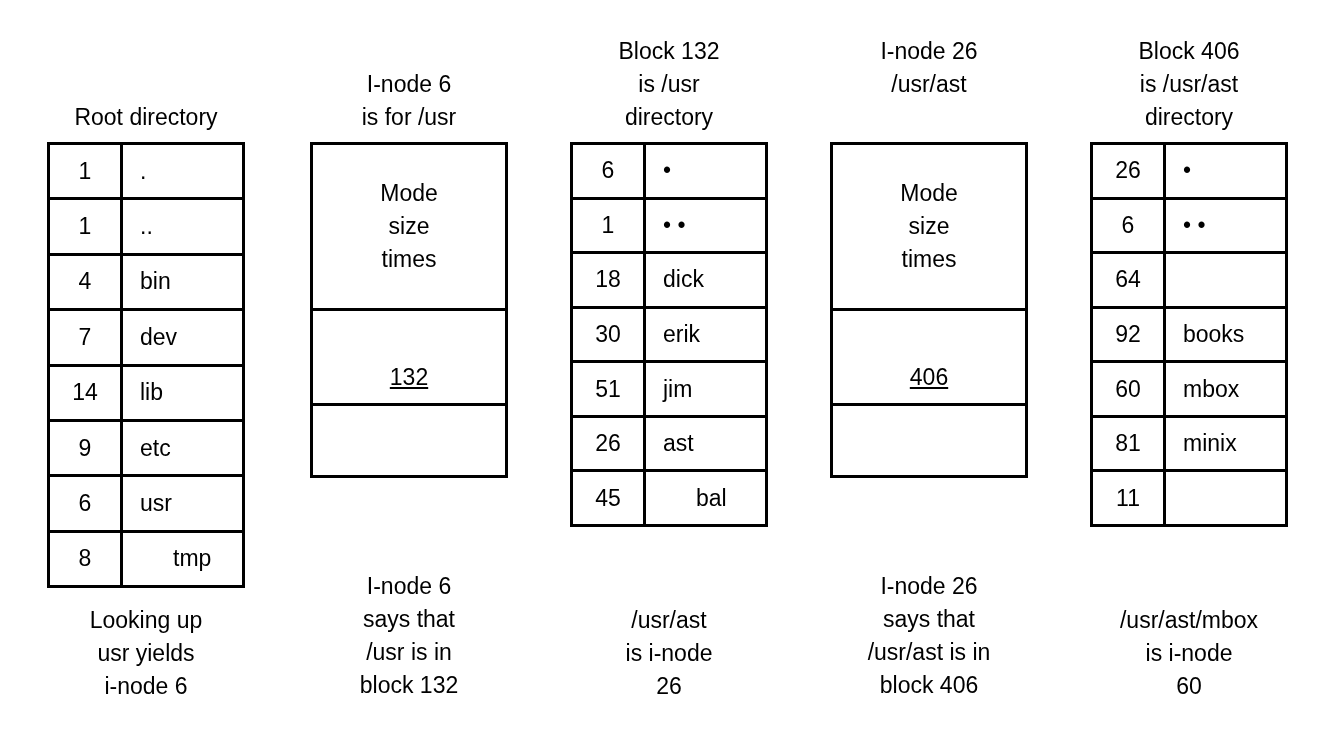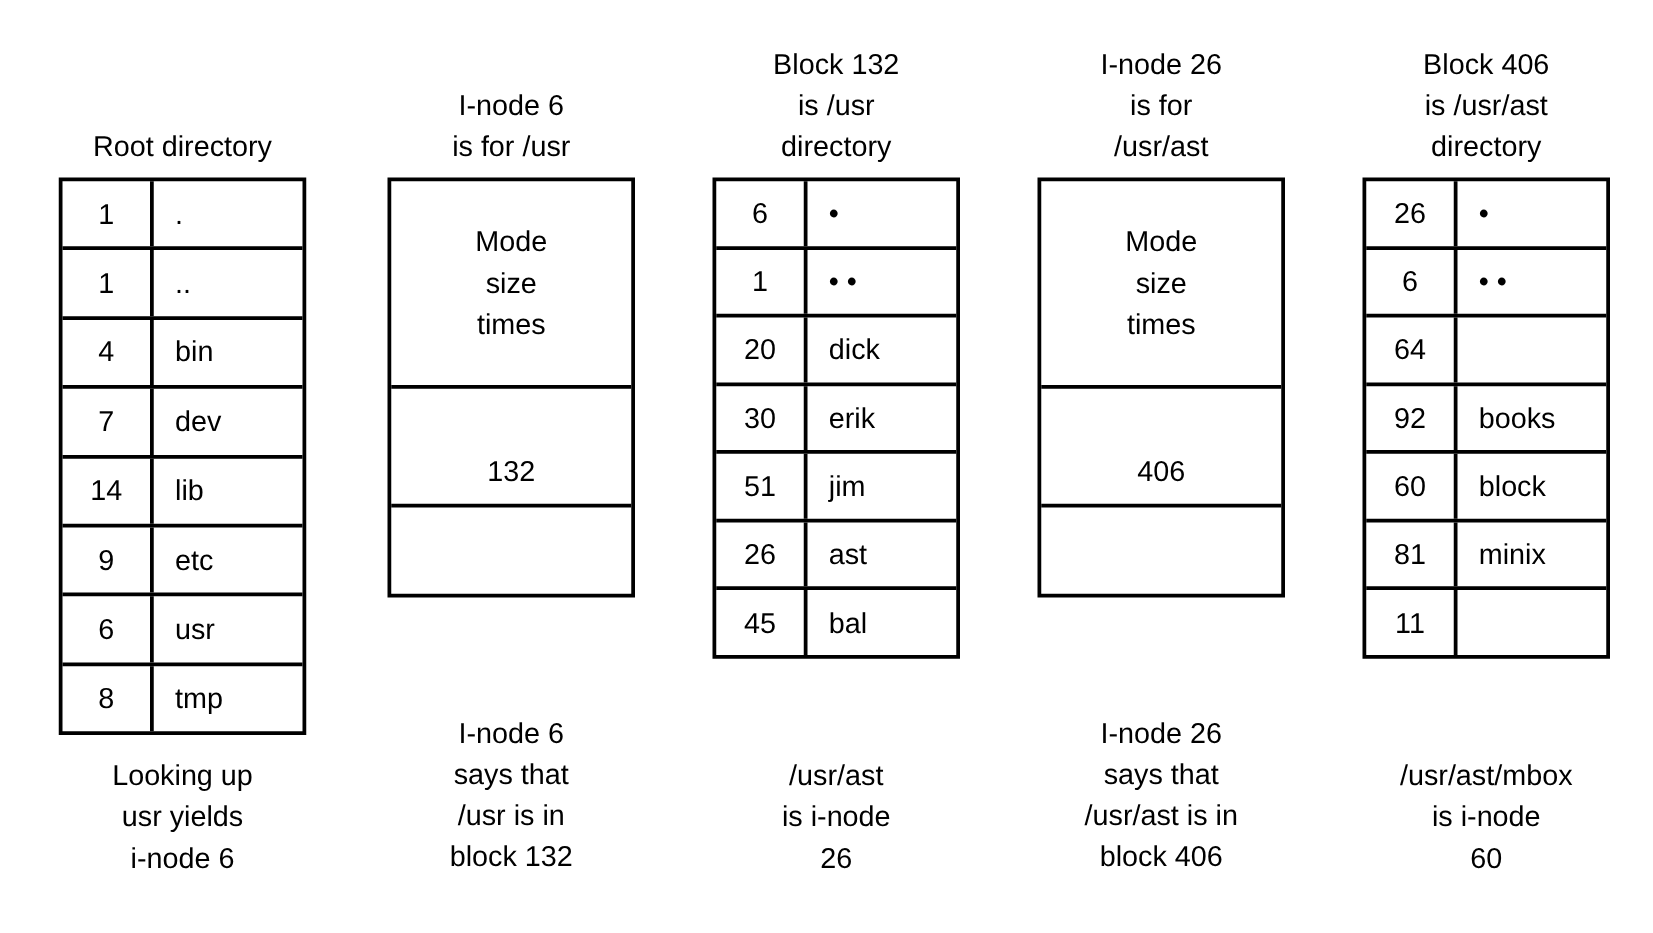--- a/index.html
+++ b/index.html
@@ -11,37 +11,37 @@
   }
   .col-title,.col-caption{
     position:absolute;text-align:center;line-height:33px;white-space:nowrap;
   }
   .dir-table{
     position:absolute;box-sizing:border-box;background:var(--bg,#fff);
     border:3px solid var(--line,#000);
     display:flex;flex-direction:column;
   }
   .dir-row{flex:1;display:flex;border-bottom:3px solid var(--line,#000);}
-  .dir-row:last-child{border-bottom:none;}
+  .dir-row:last-child{border-bottom:none;gap:33px;}
   .cell{display:flex;align-items:center;}
   .cell.num{width:70px;border-right:3px solid var(--line,#000);justify-content:center;}
   .cell.name{flex:1;padding-left:17px;}
   .inode-box{
     position:absolute;box-sizing:border-box;background:var(--bg,#fff);
     border:3px solid var(--line,#000);
     display:flex;flex-direction:column;gap:40px;
   }
   .inode-attrs{
     height:163px;border-bottom:3px solid var(--line,#000);
     display:flex;flex-direction:column;align-items:center;justify-content:center;
     line-height:33px;
   }
   .inode-ptr{
     height:52px;border-bottom:3px solid var(--line,#000);
-    display:flex;align-items:center;justify-content:center;
+    display:flex;align-items:center;justify-content:center;text-decoration:underline;
   }
   .inode-empty{flex:1;}
 </style>
 </head>
 <body>
 
 <div id="diagram" style="--bg: #ffffff; --line: #000000; --ink: #000000;">
     <div class="col-title" style="left: -3px; top: 101px; width: 298px;">
       <div class="title-line">Root directory</div>
     </div>
@@ -111,21 +111,21 @@
     <div class="dir-table" style="left: 570px; top: 142px; width: 198px; height: 385px;">
       <div class="dir-row">
         <div class="cell num">6</div>
         <div class="cell name">•</div>
       </div>
       <div class="dir-row">
         <div class="cell num">1</div>
         <div class="cell name">• •</div>
       </div>
       <div class="dir-row">
-        <div class="cell num">20</div>
+        <div class="cell num">18</div>
         <div class="cell name">dick</div>
       </div>
       <div class="dir-row">
         <div class="cell num">30</div>
         <div class="cell name">erik</div>
       </div>
       <div class="dir-row">
         <div class="cell num">51</div>
         <div class="cell name">jim</div>
       </div>
@@ -138,21 +138,20 @@
         <div class="cell name">bal</div>
       </div>
     </div>
     <div class="col-caption" style="left: 508px; top: 604px; width: 322px;">
       <div class="caption-line">/usr/ast</div>
       <div class="caption-line">is i-node</div>
       <div class="caption-line">26</div>
     </div>
     <div class="col-title" style="left: 780px; top: 35px; width: 298px;">
       <div class="title-line">I-node 26</div>
-      <div class="title-line">is for</div>
       <div class="title-line">/usr/ast</div>
     </div>
     <div class="inode-box" style="left: 830px; top: 142px; width: 198px; height: 336px;">
       <div class="inode-attrs">
         <div class="attr-line">Mode</div>
         <div class="attr-line">size</div>
         <div class="attr-line">times</div>
       </div>
       <div class="inode-ptr">406</div>
       <div class="inode-empty"></div>
@@ -179,21 +178,21 @@
       </div>
       <div class="dir-row">
         <div class="cell num">64</div>
       </div>
       <div class="dir-row">
         <div class="cell num">92</div>
         <div class="cell name">books</div>
       </div>
       <div class="dir-row">
         <div class="cell num">60</div>
-        <div class="cell name">block</div>
+        <div class="cell name">mbox</div>
       </div>
       <div class="dir-row">
         <div class="cell num">81</div>
         <div class="cell name">minix</div>
       </div>
       <div class="dir-row">
         <div class="cell num">11</div>
       </div>
     </div>
     <div class="col-caption" style="left: 1028px; top: 604px; width: 322px;">

